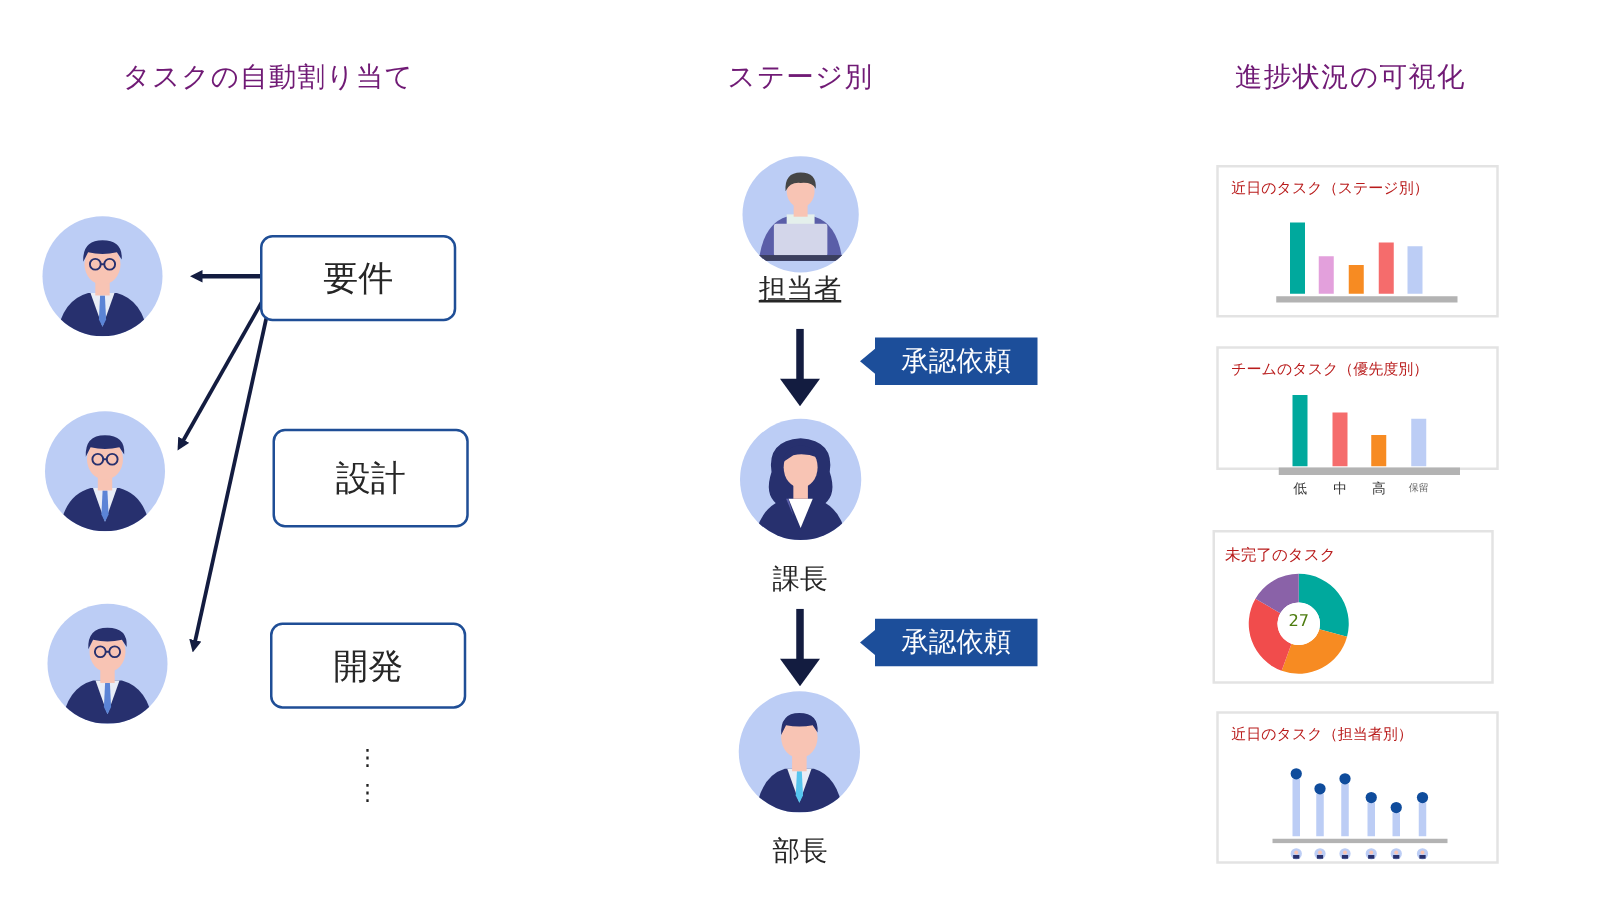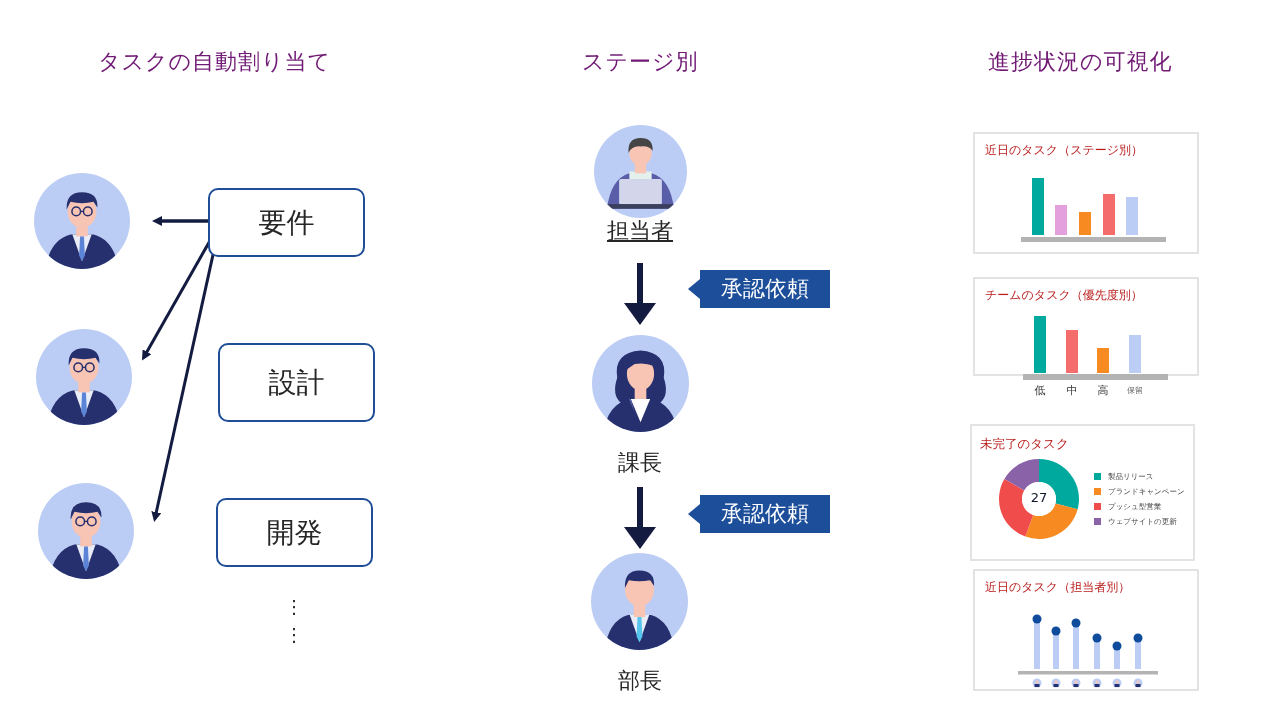--- a/index.html
+++ b/index.html
@@ -170,52 +170,34 @@
     <div class="bar" style="left:122px; top:69px; width:12px; height:25px; background:#f78b22;"></div>
     <div class="bar" style="left:154px; top:56px; width:12px; height:38px; background:#bccdf5;"></div>
     <div class="baseline" style="left:48px; top:95px; width:145px; height:6px;"></div>
     <div class="cat-label" style="left:53px; top:104px;">低</div>
     <div class="cat-label" style="left:85px; top:104px;">中</div>
     <div class="cat-label" style="left:116px; top:104px;">高</div>
     <div class="cat-label" style="left:148px; top:106px; font-size:8px; color:#666;">保留</div>
   </div>
 </div>
 
-<div class="card" style="left:970px; top:424px; width:225px; height:137px;">
+<div class="card" style="left:970px; top:424px; width:225px; height:123px;">
   <div class="card-title" style="left:8px; top:10px; font-size:12.5px;">未完了のタスク</div>
   <svg class="abs" style="left:24px; top:30px;" width="86" height="86" viewBox="-43 -43 86 86">
 
     <path d="M0 -40 A40 40 0 0 1 38.64 10.35 L16.42 4.40 A17 17 0 0 0 0 -17 Z" fill="#00a99d"></path>
 
     <path d="M38.64 10.35 A40 40 0 0 1 -13.68 37.59 L-5.81 15.97 A17 17 0 0 0 16.42 4.40 Z" fill="#f78b22"></path>
 
     <path d="M-13.68 37.59 A40 40 0 0 1 -34.64 -20 L-14.72 -8.5 A17 17 0 0 0 -5.81 15.97 Z" fill="#f14c4c"></path>
 
     <path d="M-34.64 -20 A40 40 0 0 1 0 -40 L0 -17 A17 17 0 0 0 -14.72 -8.5 Z" fill="#8a62a8"></path>
     <circle cx="0" cy="0" r="17" fill="#ffffff"></circle>
   </svg>
-  <div class="abs" style="left:52px; top:64px; width:30px; text-align:center; font-size:13px; color:#0f172a;">27</div>
-  <div class="abs" style="left:122px; top:43px;">
-    <div class="legend-row">
-      <span class="legend-swatch" style="background:#00a99d;"></span>
-      <span>製品リリース</span>
-    </div>
-    <div class="legend-row">
-      <span class="legend-swatch" style="background:#f78b22;"></span>
-      <span>ブランドキャンペーン</span>
-    </div>
-    <div class="legend-row">
-      <span class="legend-swatch" style="background:#f14c4c;"></span>
-      <span>プッシュ型営業</span>
-    </div>
-    <div class="legend-row">
-      <span class="legend-swatch" style="background:#8a62a8;"></span>
-      <span>ウェブサイトの更新</span>
-    </div>
-  </div>
+  <div class="abs" style="left:52px; top:64px; width:30px; text-align:center; font-size:13px; color:#4d7c0f;">27</div>
 </div>
 
 <div class="card" style="left:973px; top:569px; width:226px; height:122px;">
   <div class="card-title">近日のタスク（担当者別）</div>
   <svg class="abs" style="left:0; top:0;" width="222" height="118">
     <g fill="#bccdf5">
       <rect x="59" y="52" width="6" height="46"></rect>
       <rect x="78" y="64" width="6" height="34"></rect>
       <rect x="98" y="56" width="6" height="42"></rect>
       <rect x="119" y="71" width="6" height="27"></rect>

